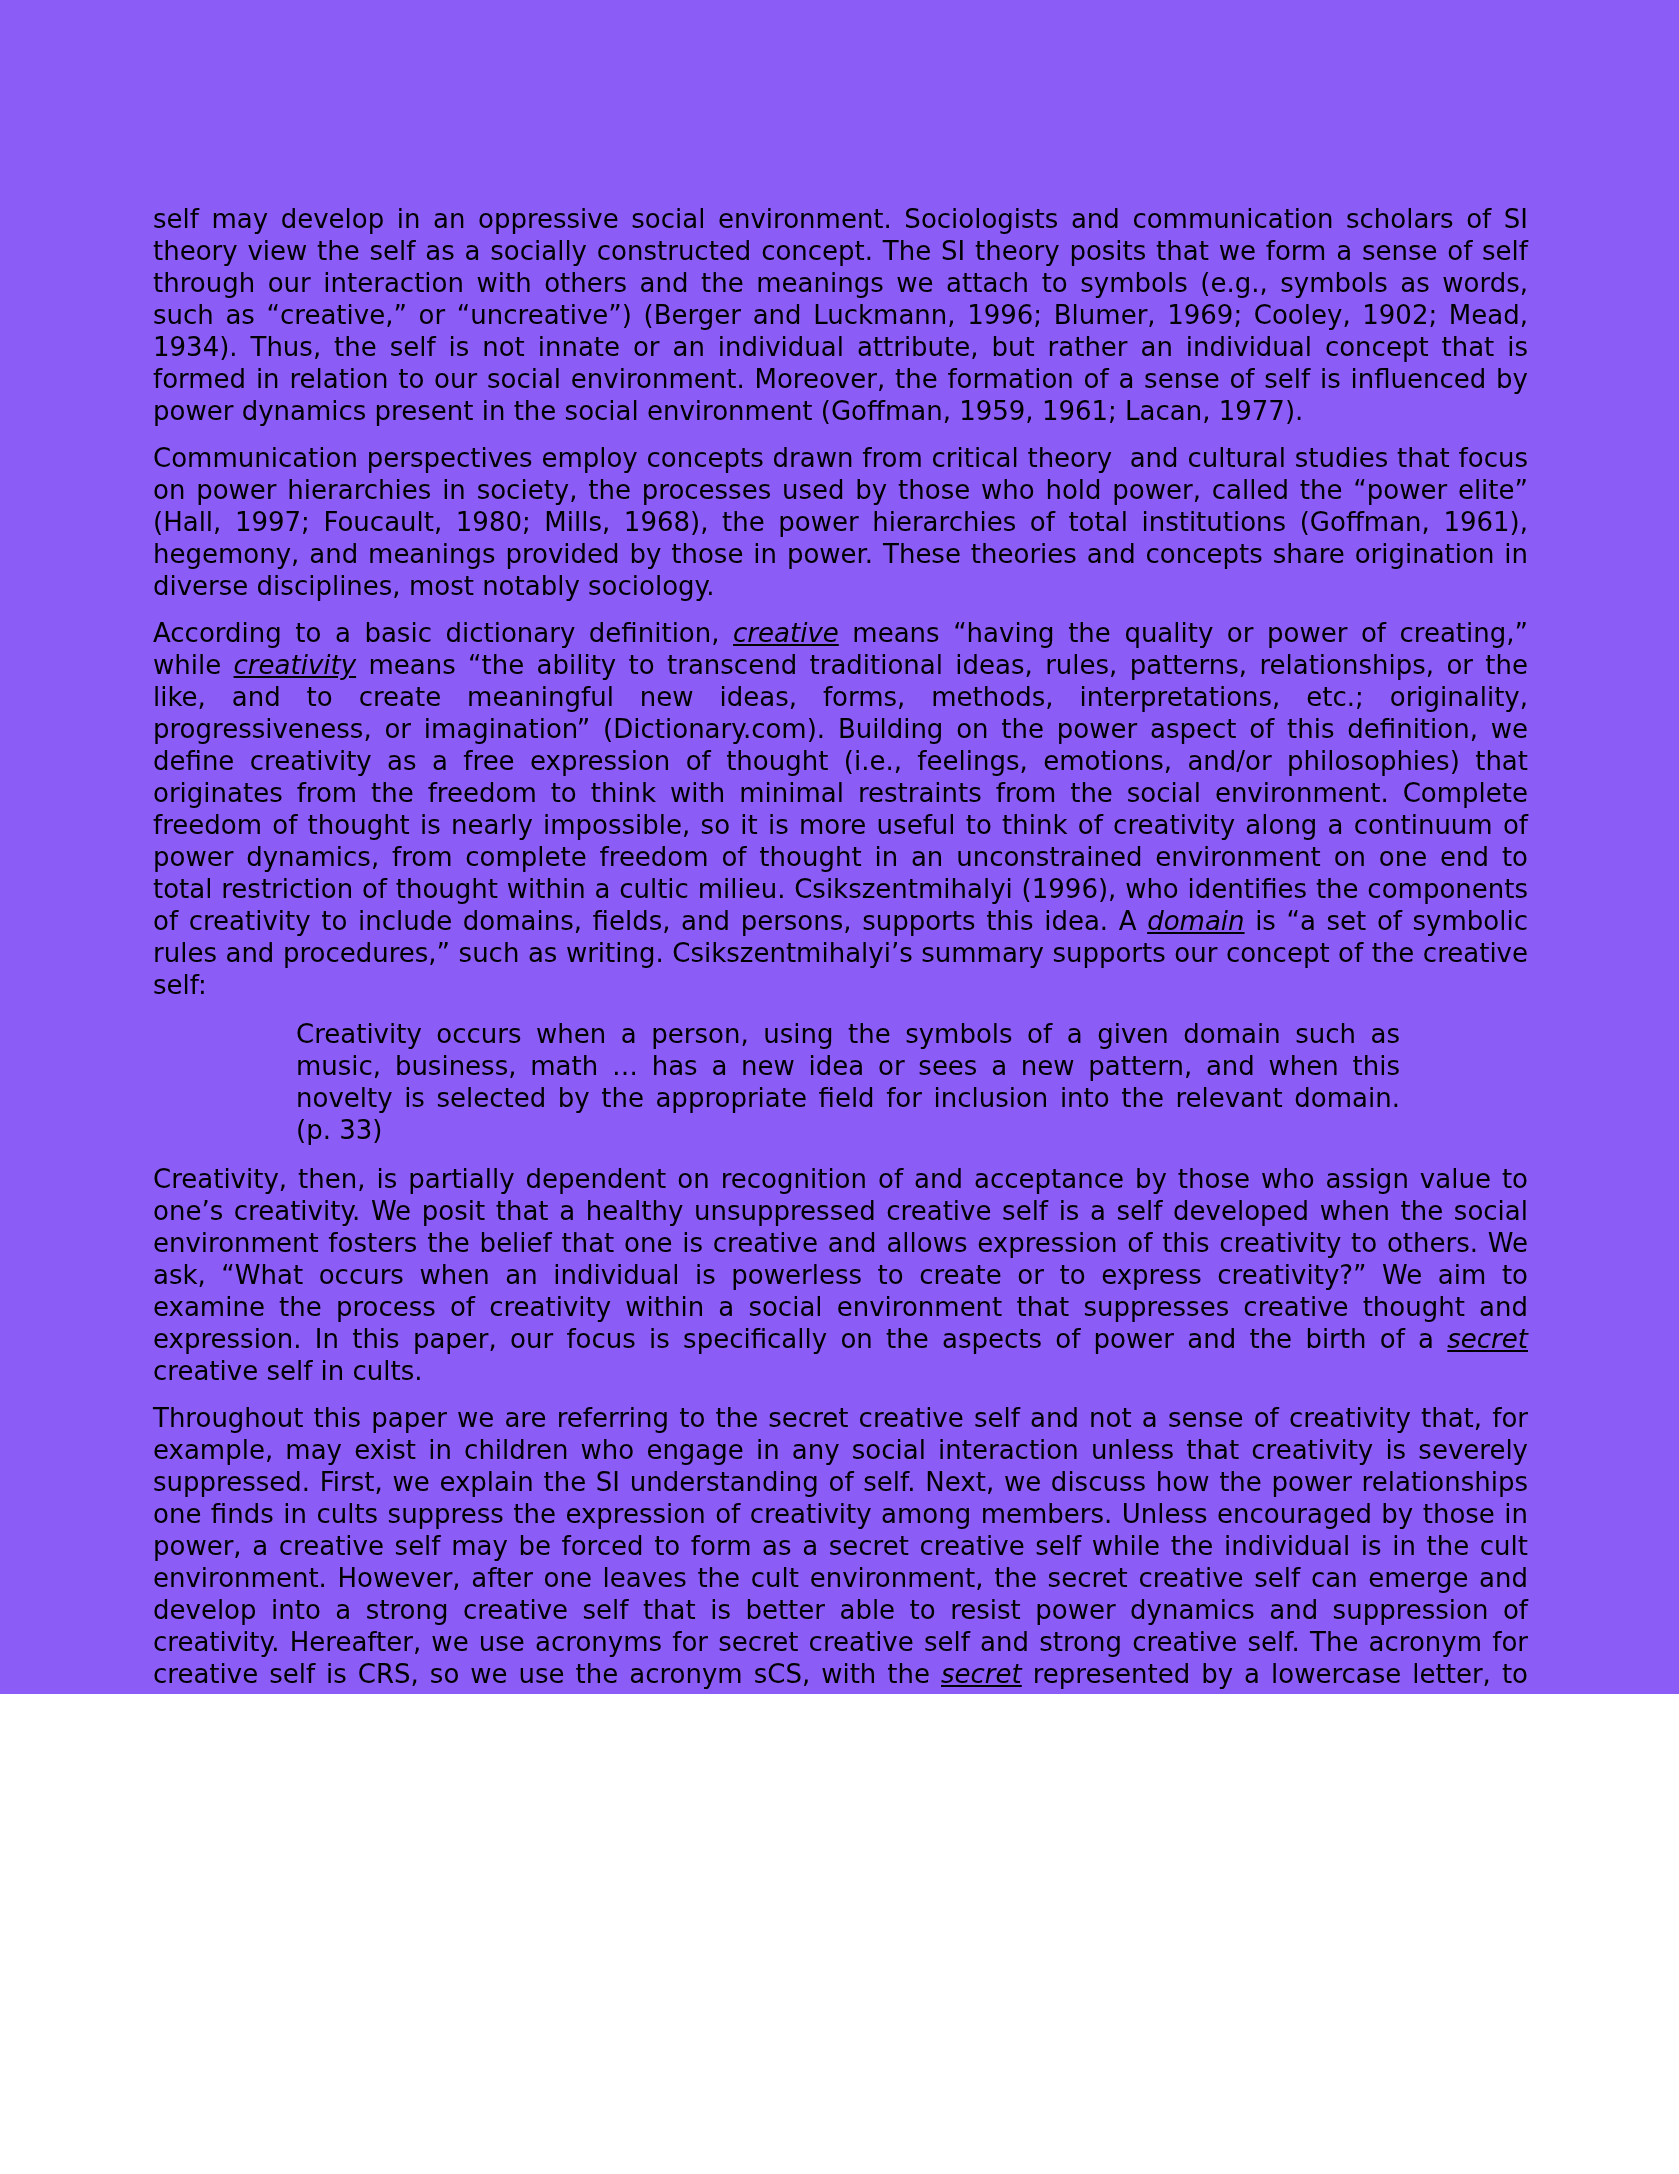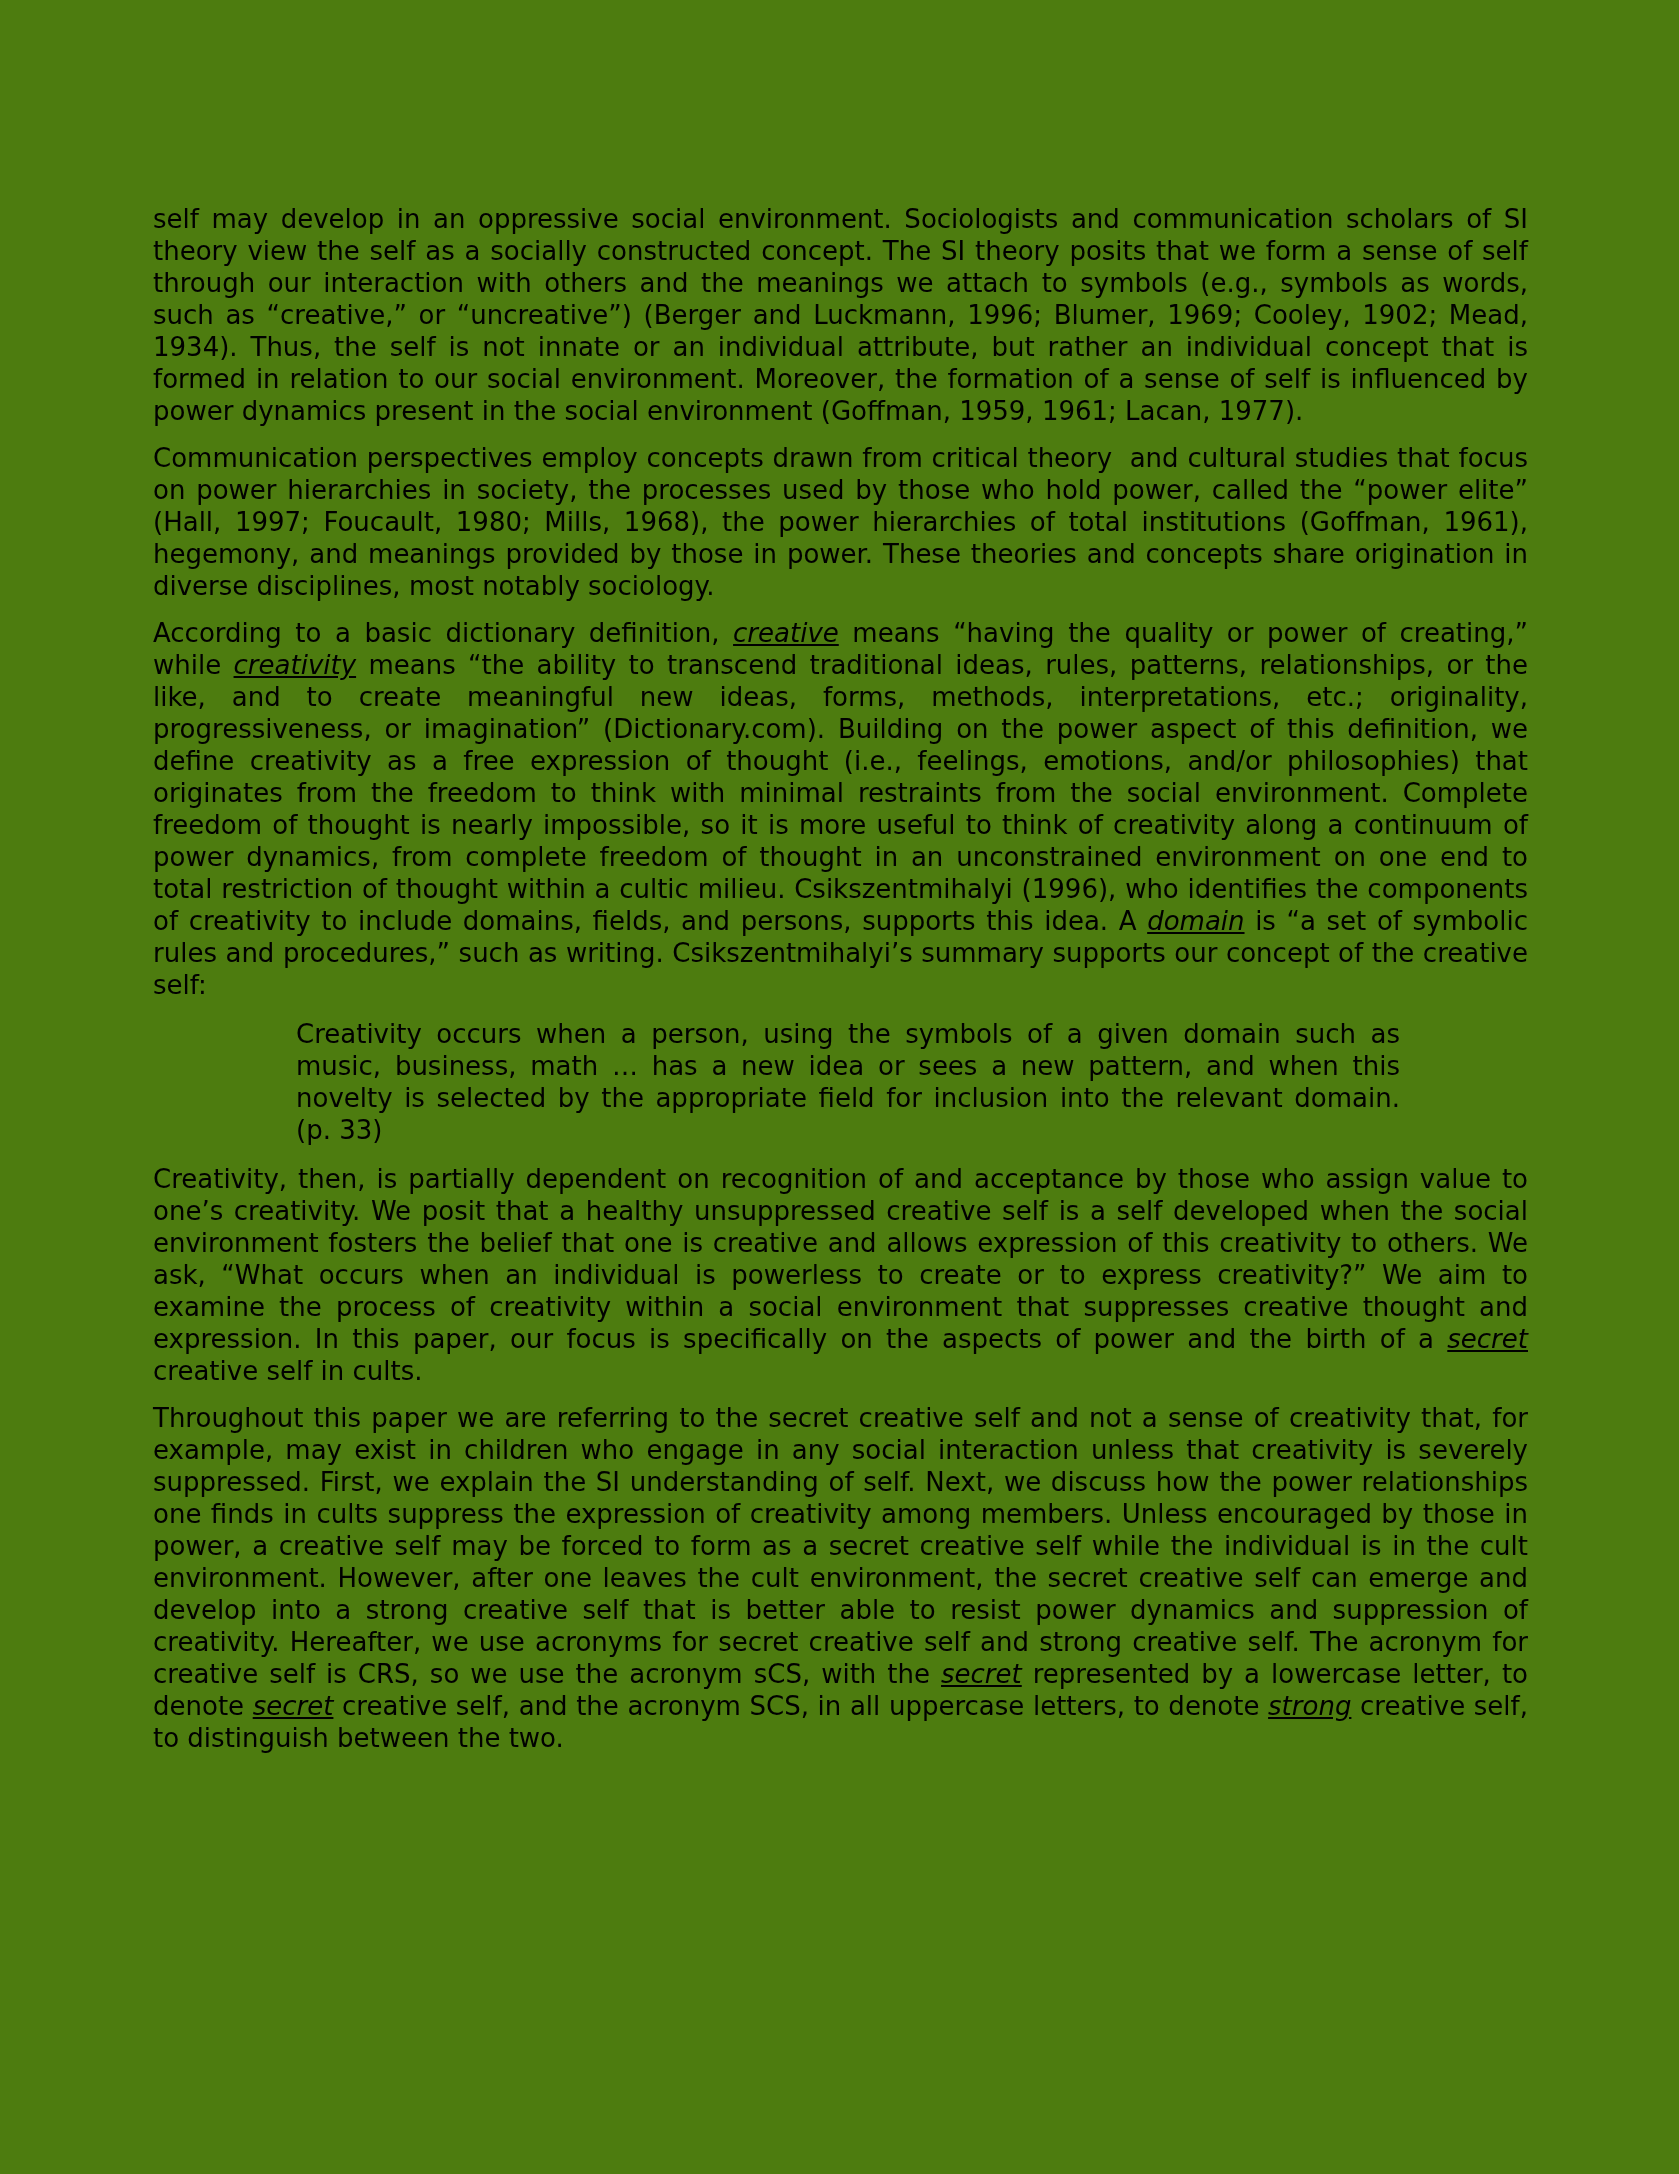--- a/index.html
+++ b/index.html
@@ -3,22 +3,22 @@
 <meta charset="utf-8">
 <style>
   * { margin: 0; padding: 0; box-sizing: border-box; }
   html, body {
     background: #ffffff;
     font-family: "DejaVu Sans", "Liberation Sans", sans-serif;
   }
   .page {
     position: relative;
     width: 1680px;
-    height: 2174px;
-    background: #4d7c0f;
+    height: 1694px;
+    background: #8b5cf6;
     color: #000000;
     overflow: hidden;
   }
   .content {
     position: absolute;
     top: 203px;
     left: 153px;
     width: 1375px;
   }
   .para {

